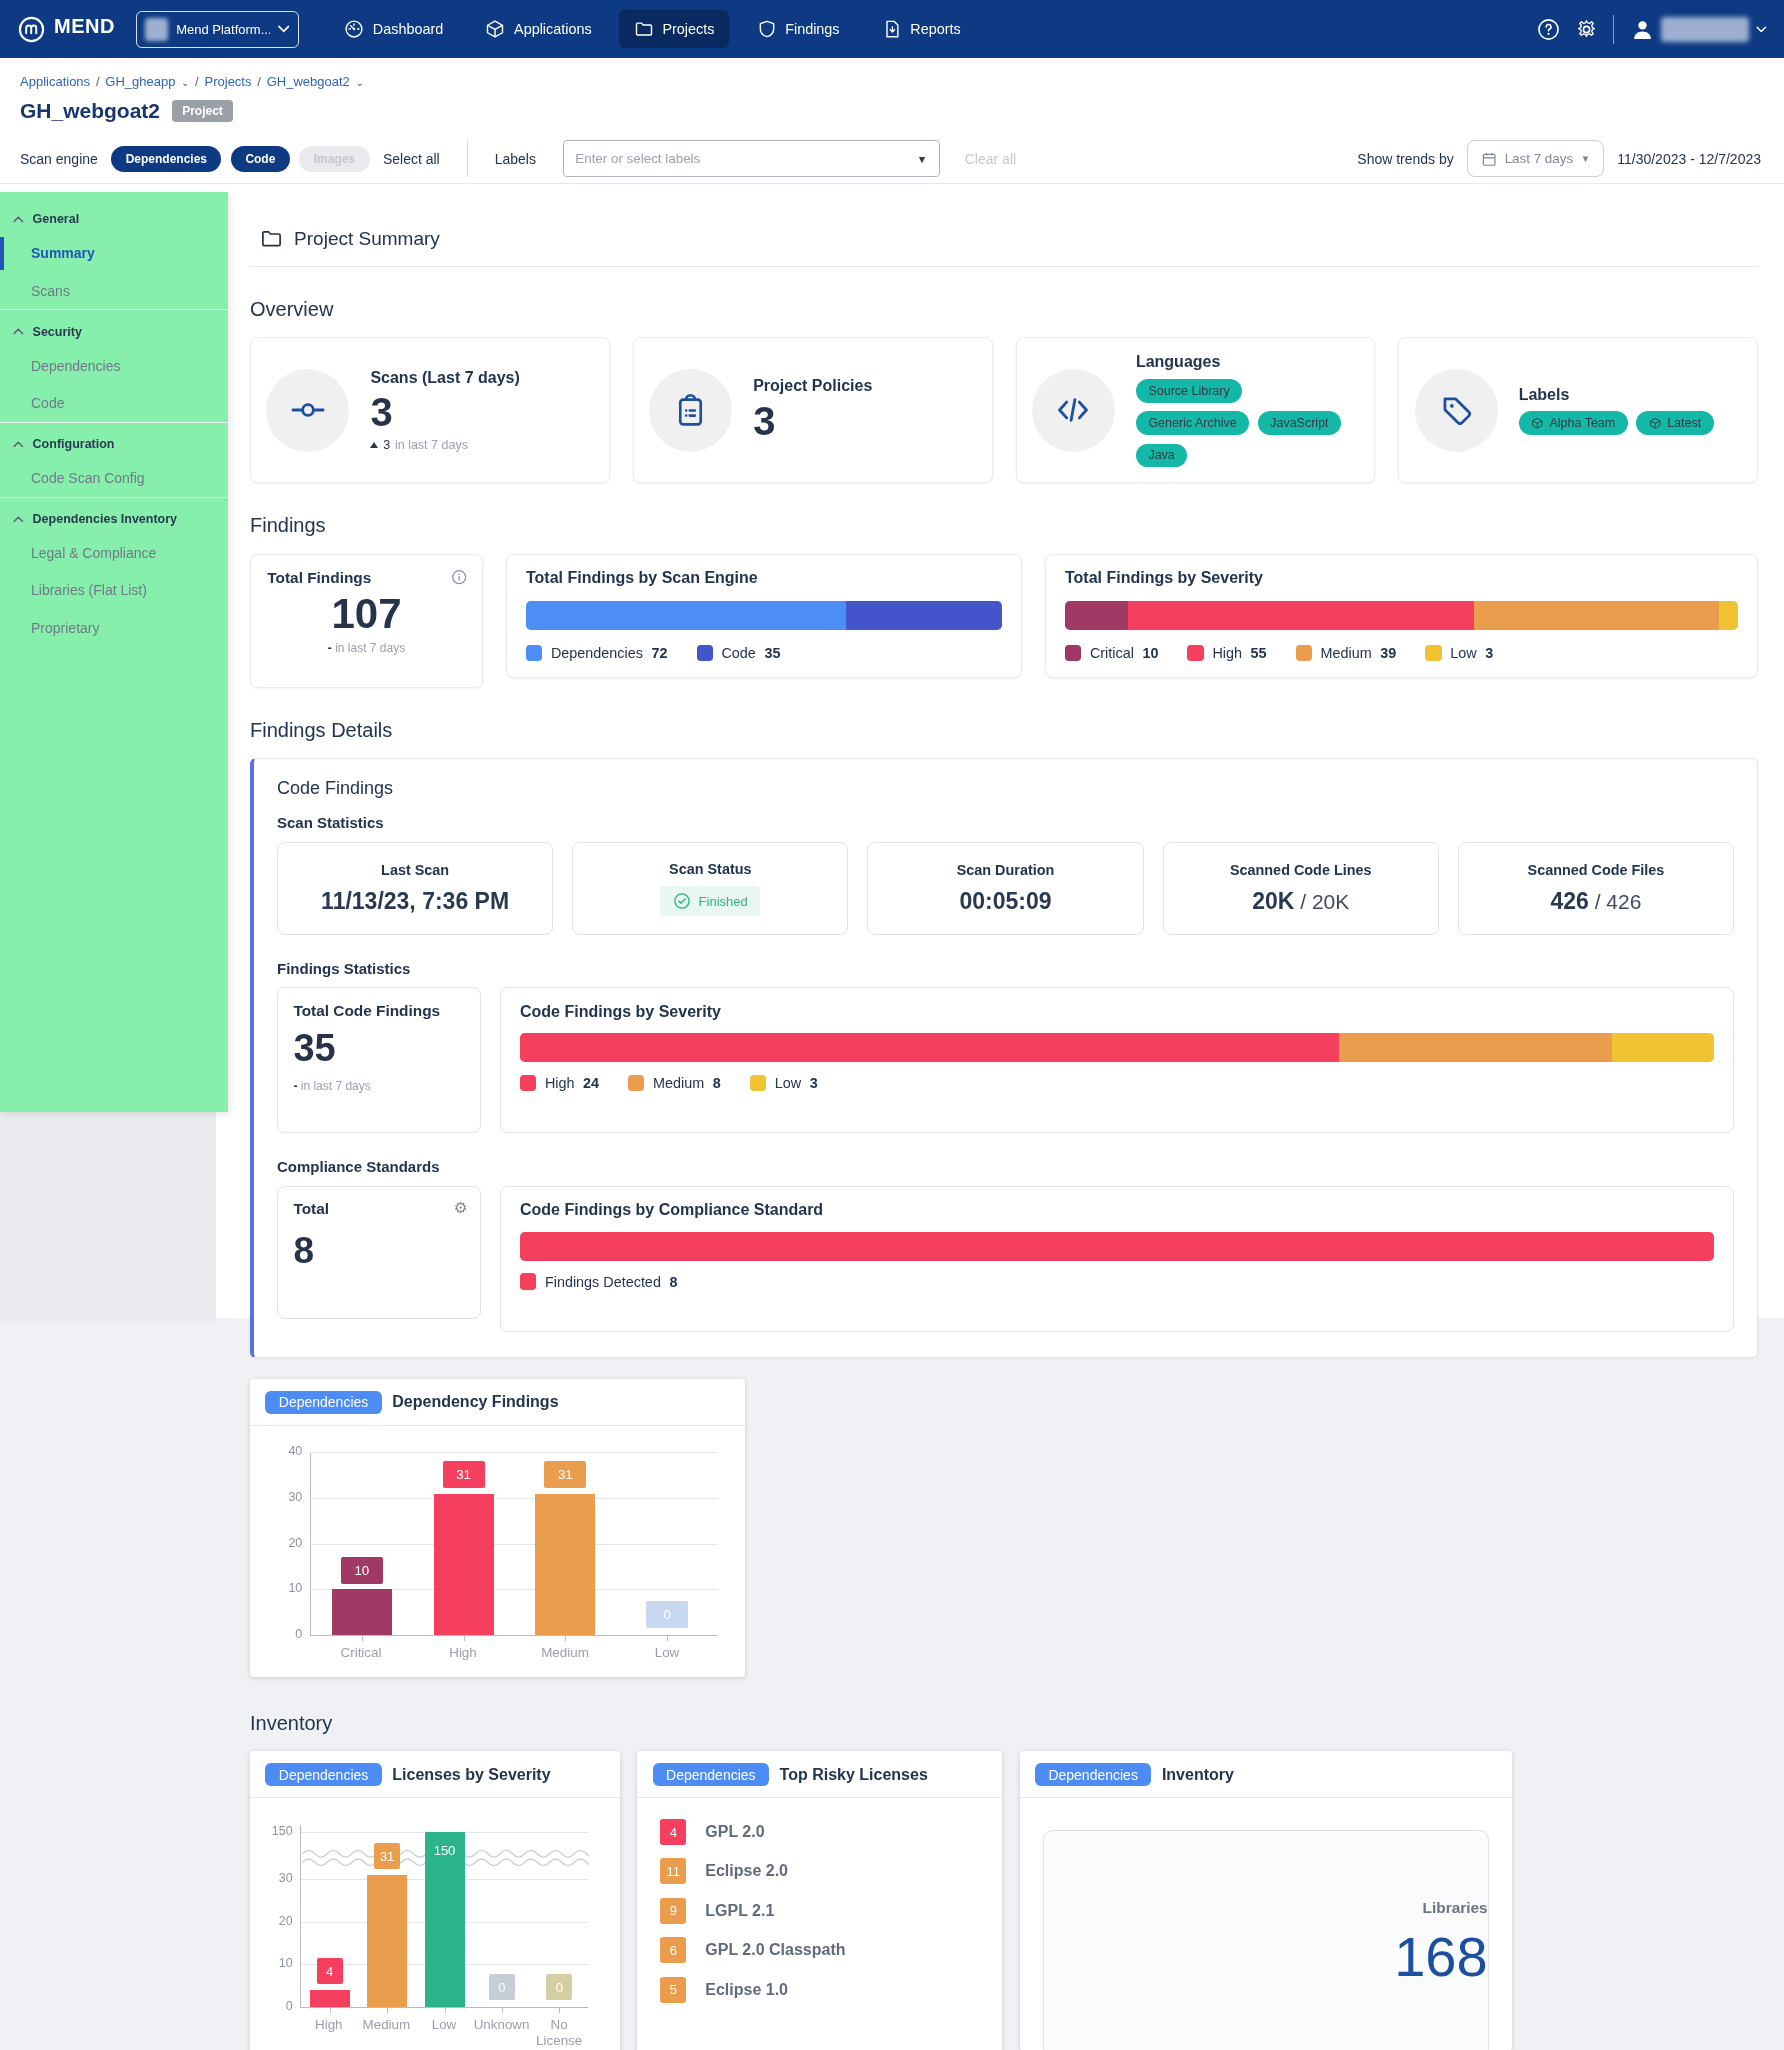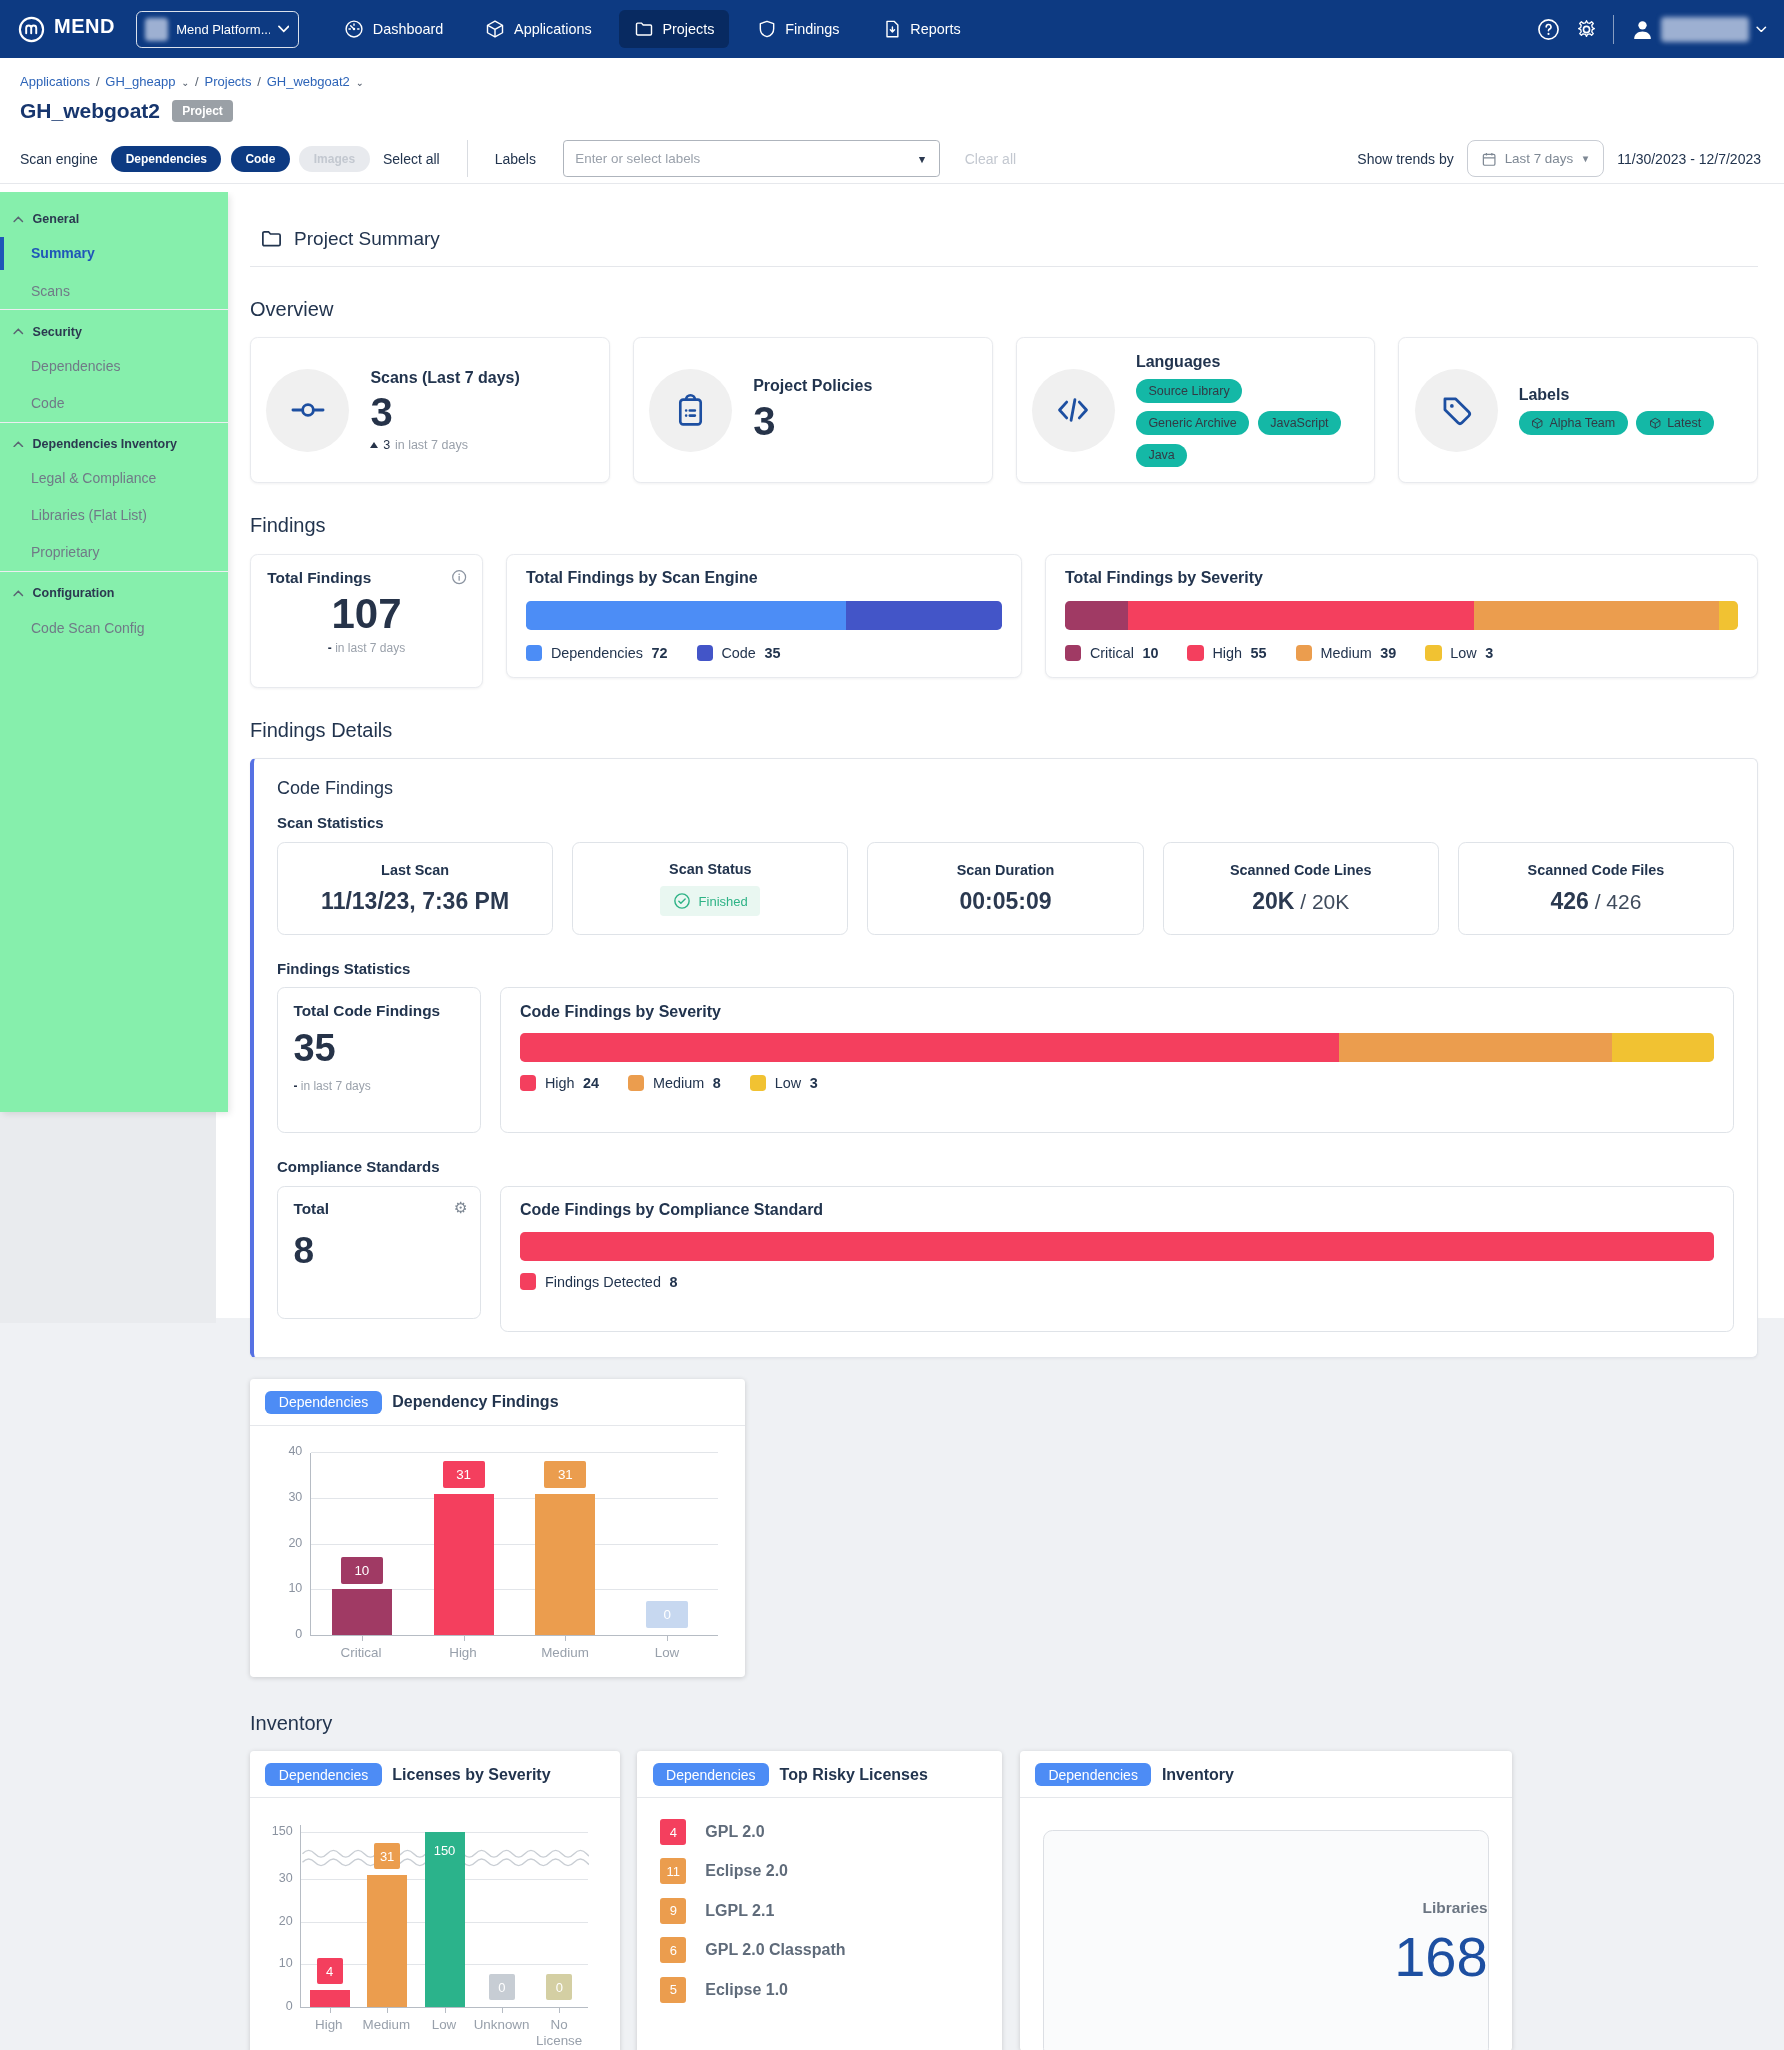--- a/index.html
+++ b/index.html
@@ -327,36 +327,36 @@
       <div class="sb-item">Dependencies</div>
       <div class="sb-item">Code</div>
     </div>
     <div class="sb-section">
       <div class="sb-head">
         <span>
           <svg width="10.6" height="6.7" viewBox="0 0 12 8">
             <path d="M1 6.5 L6 1.5 L11 6.5" stroke="#5a6472" stroke-width="1.8" fill="none" stroke-linecap="round"></path>
           </svg>
         </span>
+        <span>Configuration</span>
+      </div>
+      <div class="sb-item">Code Scan Config</div>
+    </div>
+    <div class="sb-section">
+      <div class="sb-head">
+        <span>
+          <svg width="10.6" height="6.7" viewBox="0 0 12 8">
+            <path d="M1 6.5 L6 1.5 L11 6.5" stroke="#5a6472" stroke-width="1.8" fill="none" stroke-linecap="round"></path>
+          </svg>
+        </span>
         <span>Dependencies Inventory</span>
       </div>
       <div class="sb-item">Legal &amp; Compliance</div>
       <div class="sb-item">Libraries (Flat List)</div>
       <div class="sb-item">Proprietary</div>
-    </div>
-    <div class="sb-section">
-      <div class="sb-head">
-        <span>
-          <svg width="10.6" height="6.7" viewBox="0 0 12 8">
-            <path d="M1 6.5 L6 1.5 L11 6.5" stroke="#5a6472" stroke-width="1.8" fill="none" stroke-linecap="round"></path>
-          </svg>
-        </span>
-        <span>Configuration</span>
-      </div>
-      <div class="sb-item">Code Scan Config</div>
     </div>
   </div>
 
 <div class="main">
 
   <div class="ps-bar">
     <svg width="23" height="23" viewBox="0 0 24 24" fill="none">
         <path d="M3 6.5 a1.5 1.5 0 0 1 1.5-1.5 h4.4 l2 2.3 h8.6 a1.5 1.5 0 0 1 1.5 1.5 v9.2 a1.5 1.5 0 0 1-1.5 1.5 h-15 a1.5 1.5 0 0 1-1.5-1.5 z" stroke="#22344e" stroke-width="1.8"></path>
       </svg>
     <span class="ps-title">Project Summary</span>

